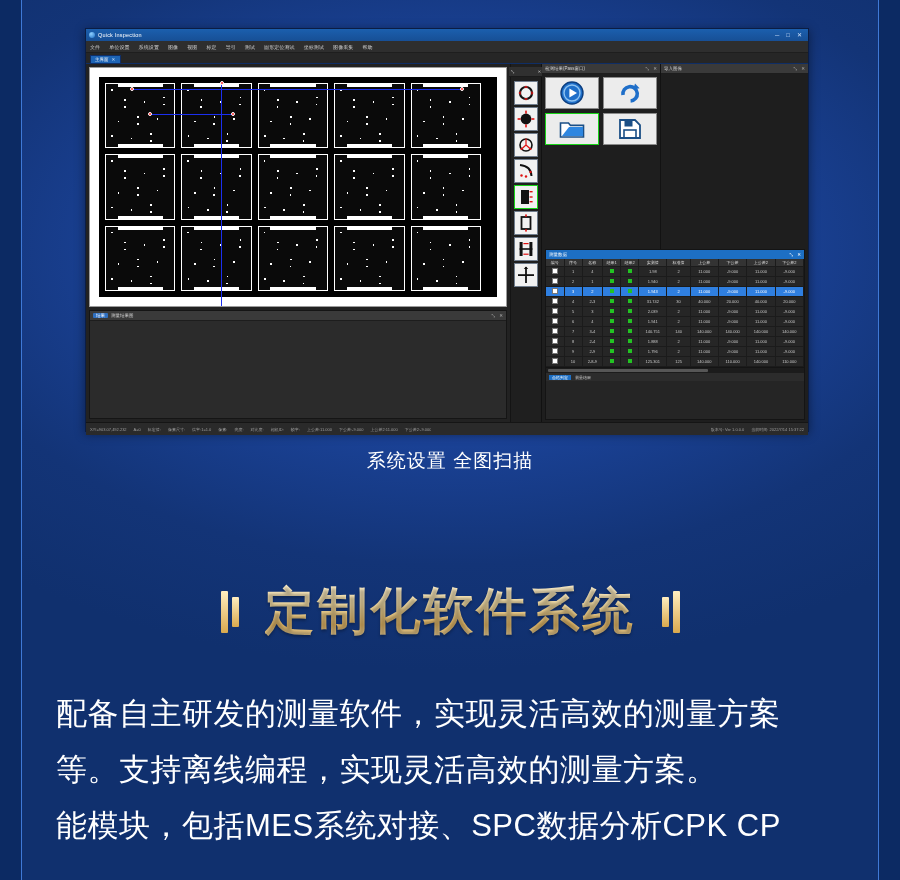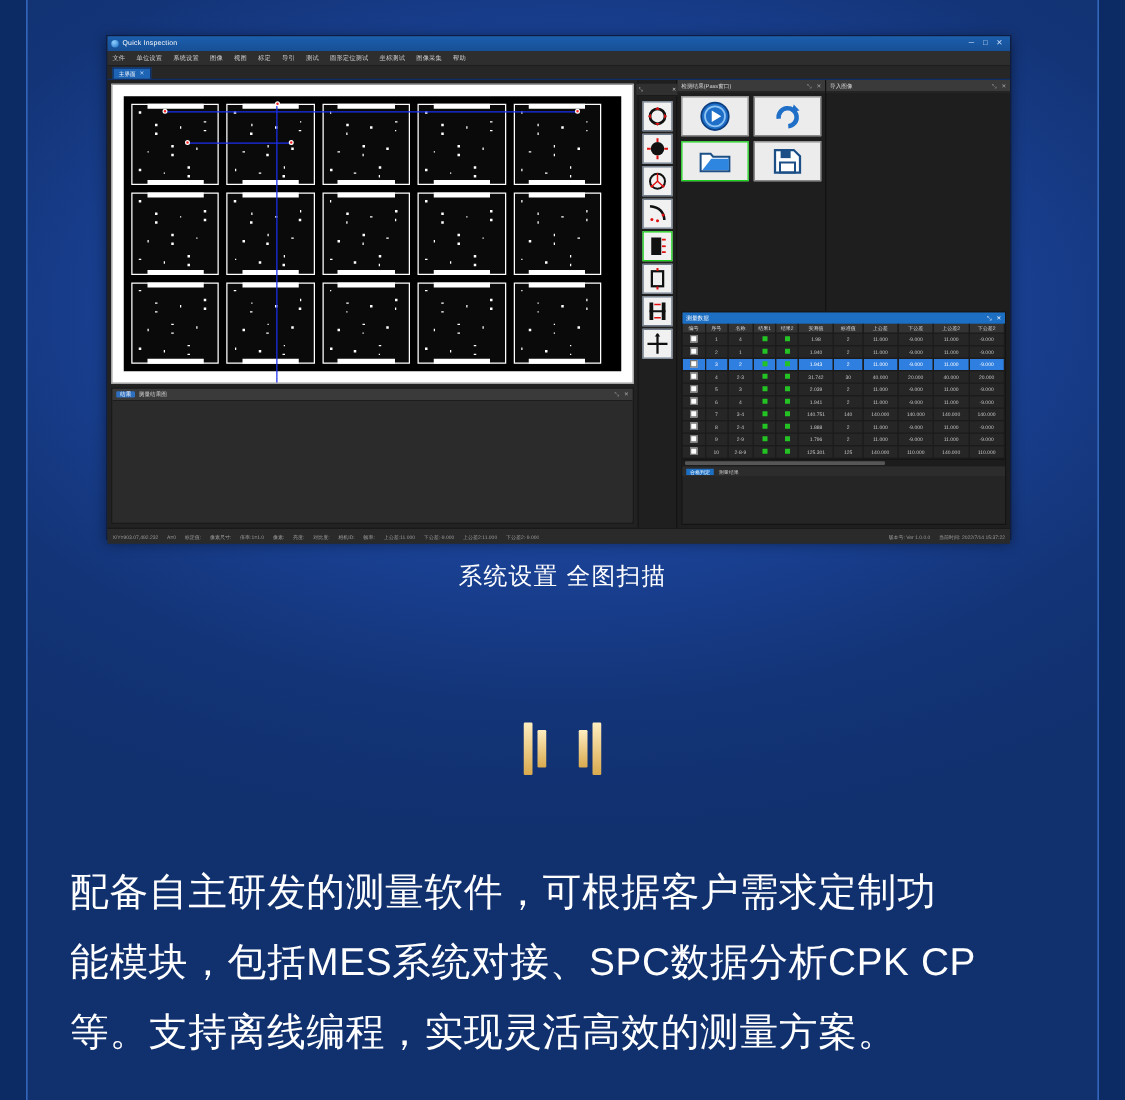--- a/index.html
+++ b/index.html
@@ -805,24 +805,25 @@
     </div>
   </div>
 
   <div class="caption">系统设置 全图扫描</div>
 
   <div class="heading">
     <span class="bars">
         <b class="tall"></b>
         <b class="short"></b>
       </span>
+    <span class="htxt">定制化软件系统</span>
     <span class="bars">
         <b class="short"></b>
         <b class="tall"></b>
       </span>
   </div>
 
   <div class="para" id="para">
-      <div>配备自主研发的测量软件，可根据客户需求定制功</div>
+      <div>配备自主研发的测量软件，实现灵活高效的测量方案</div>
+      <div>等。支持离线编程，实现灵活高效的测量方案。</div>
       <div>能模块，包括MES系统对接、SPC数据分析CPK CP</div>
-      <div>等。支持离线编程，实现灵活高效的测量方案。</div>
     </div>
 </div>
 
 </body></html>

